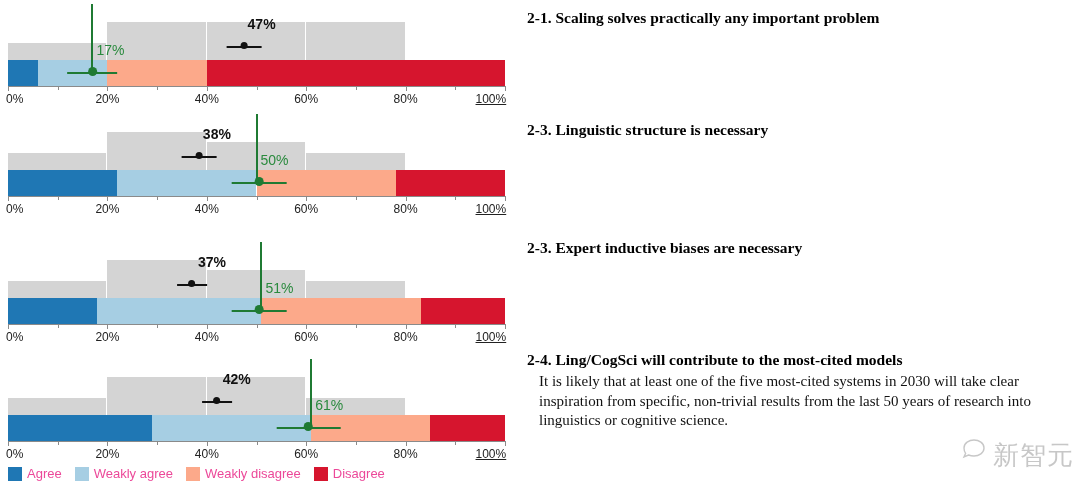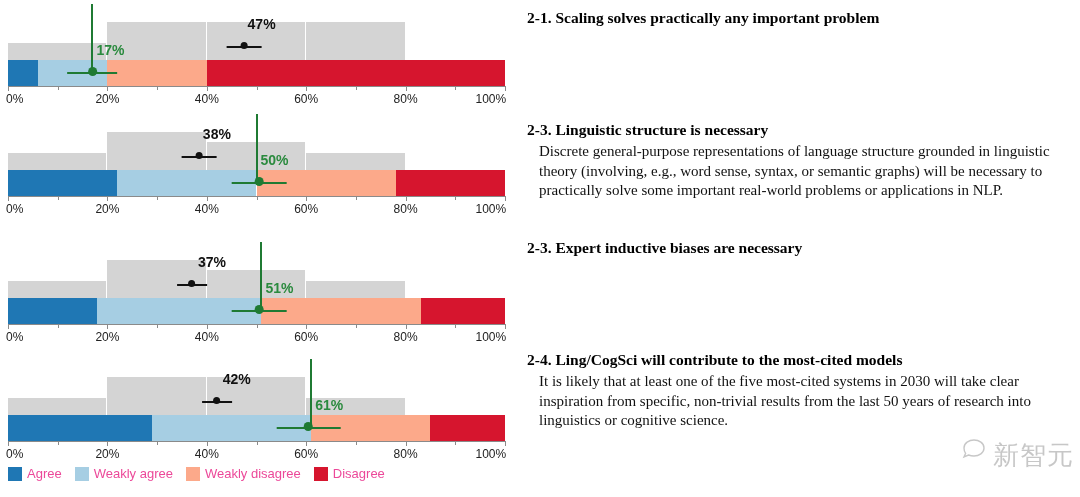--- a/index.html
+++ b/index.html
@@ -78,21 +78,21 @@
     position: absolute; top: 0;
     width: 1px; height: 5px; background: #8a8a8a;
   }
   .axis .tick-label {
     position: absolute; top: 6px;
     transform: translateX(-50%);
     font-size: 12px; color: #222;
     white-space: nowrap;
   }
   .axis .tick-label.first { transform: translateX(-2px); }
-  .axis .tick-label.last  { transform: translateX(-96%); }
+  .axis .tick-label.last  { transform: translateX(-96%); text-decoration: underline; }
 
   
   .mean-marker {
     position: absolute;
     top: 38px; height: 14px;
     transform: translateX(-50%);
   }
   .mean-marker .whisker {
     position: absolute;
     top: 6px; left: 0; right: 0;
@@ -131,21 +131,21 @@
   }
   .median-marker .dot {
     position: absolute;
     left: 50%; top: 1px;
     width: 9px; height: 9px; margin-left: -4.5px;
     border-radius: 50%;
     background: #1f7a33;
   }
   .median-label {
     position: absolute;
-    font-size: 14px; font-weight: bold; color: #2a8a3e;
+    font-size: 14px; font-weight: normal; color: #2a8a3e;
     white-space: nowrap;
   }
 
   
   .legend {
     position: absolute;
     left: 8px; top: 466px;
     display: flex; align-items: center;
     gap: 7px;
   }
@@ -407,21 +407,20 @@
   </div>
 
   <div class="text-pane">
 
     <div class="stmt s0">
       <p class="stmt-title">2-1. Scaling solves practically any important problem</p>
     </div>
 
     <div class="stmt s1">
       <p class="stmt-title">2-3. Linguistic structure is necessary</p>
-      <p class="stmt-body">Discrete general-purpose representations of language structure grounded in linguistic theory (involving, e.g., word sense, syntax, or semantic graphs) will be necessary to practically solve some important real-world problems or applications in NLP.</p>
     </div>
 
     <div class="stmt s2">
       <p class="stmt-title">2-3. Expert inductive biases are necessary</p>
     </div>
 
     <div class="stmt s3">
       <p class="stmt-title">2-4. Ling/CogSci will contribute to the most-cited models</p>
       <p class="stmt-body">It is likely that at least one of the five most-cited systems in 2030 will take clear inspiration from specific, non-trivial results from the last 50 years of research into linguistics or cognitive science.</p>
     </div>

